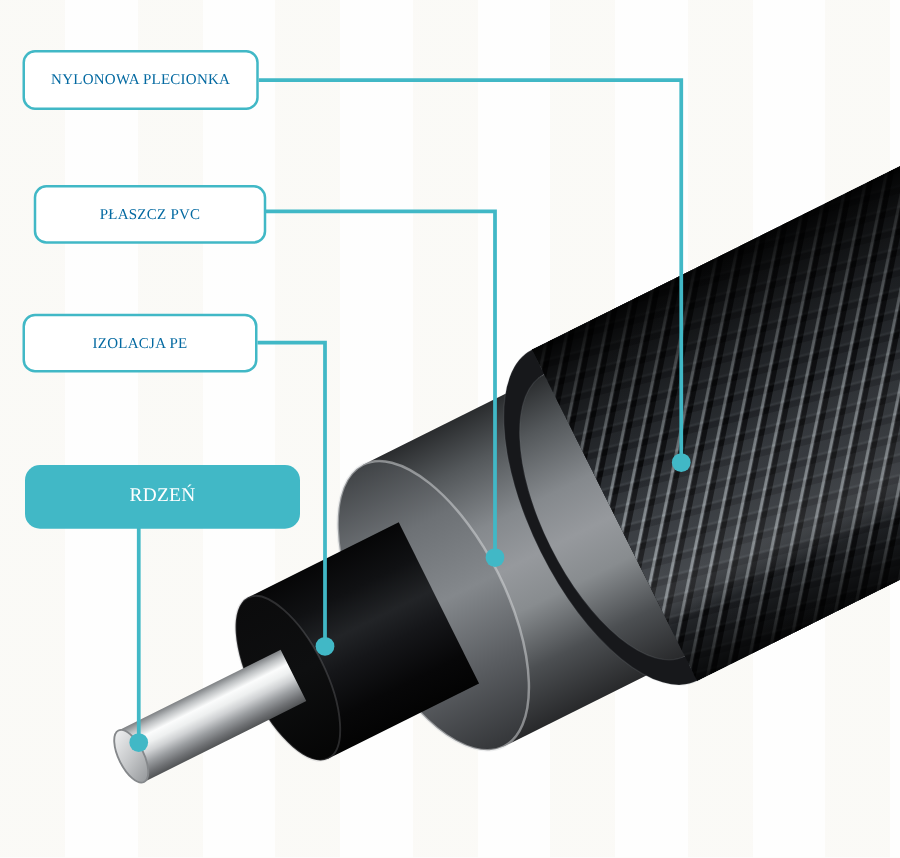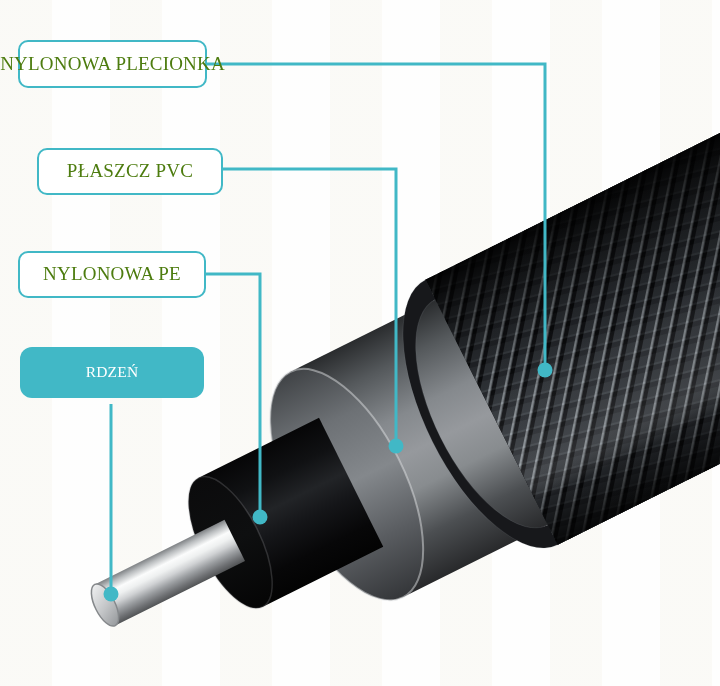--- a/index.html
+++ b/index.html
@@ -35,39 +35,39 @@
   .marker { fill: var(--accent); }
   .label-box {
     position: absolute;
     display: flex;
     align-items: center;
     justify-content: center;
     text-align: center;
     background: #ffffff;
     border: 2.5px solid var(--accent);
     border-radius: 10px;
-    color: #4d7c0f;
-    font-size: 19px;
+    color: #0369a1;
+    font-size: 12px;
     letter-spacing: 0.2px;
     white-space: nowrap;
     line-height: 1.1;
   }
   .label-box.filled {
     background: var(--accent);
     border: none;
     border-radius: 12px;
     color: #ffffff;
     flex-direction: column;
     font-size: 15.5px;
     line-height: 1.45;
   }
   #label-nylon { left: 18px; top: 40px;  width: 189px; height: 48px; }
-  #label-pvc   { left: 37px; top: 148px; width: 186px; height: 47px; }
+  #label-pvc   { left: 27px; top: 148px; width: 186px; height: 47px; }
   #label-pe    { left: 18px; top: 251px; width: 188px; height: 47px; }
-  #label-core  { left: 20px; top: 347px; width: 184px; height: 51px; }
+  #label-core  { left: 20px; top: 372px; width: 220px; height: 51px; }
 </style>
 </head>
 <body>
 
 <div class="stage">
 
   <svg class="cable-svg" viewBox="0 0 720 686" xmlns="http://www.w3.org/2000/svg">
     <defs>
 
       <linearGradient id="gradPvcSide" gradientUnits="userSpaceOnUse" x1="0" y1="479" x2="0" y2="731">
@@ -184,20 +184,20 @@
 
   <div class="label-box" id="label-nylon">
     <span>NYLONOWA PLECIONKA</span>
   </div>
 
   <div class="label-box" id="label-pvc">
     <span>PŁASZCZ PVC</span>
   </div>
 
   <div class="label-box" id="label-pe">
-    <span>NYLONOWA PE</span>
+    <span>IZOLACJA PE</span>
   </div>
 
   <div class="label-box filled" id="label-core">
     <span>RDZEŃ</span>
   </div>
 
 </div>
 
 </body></html>

